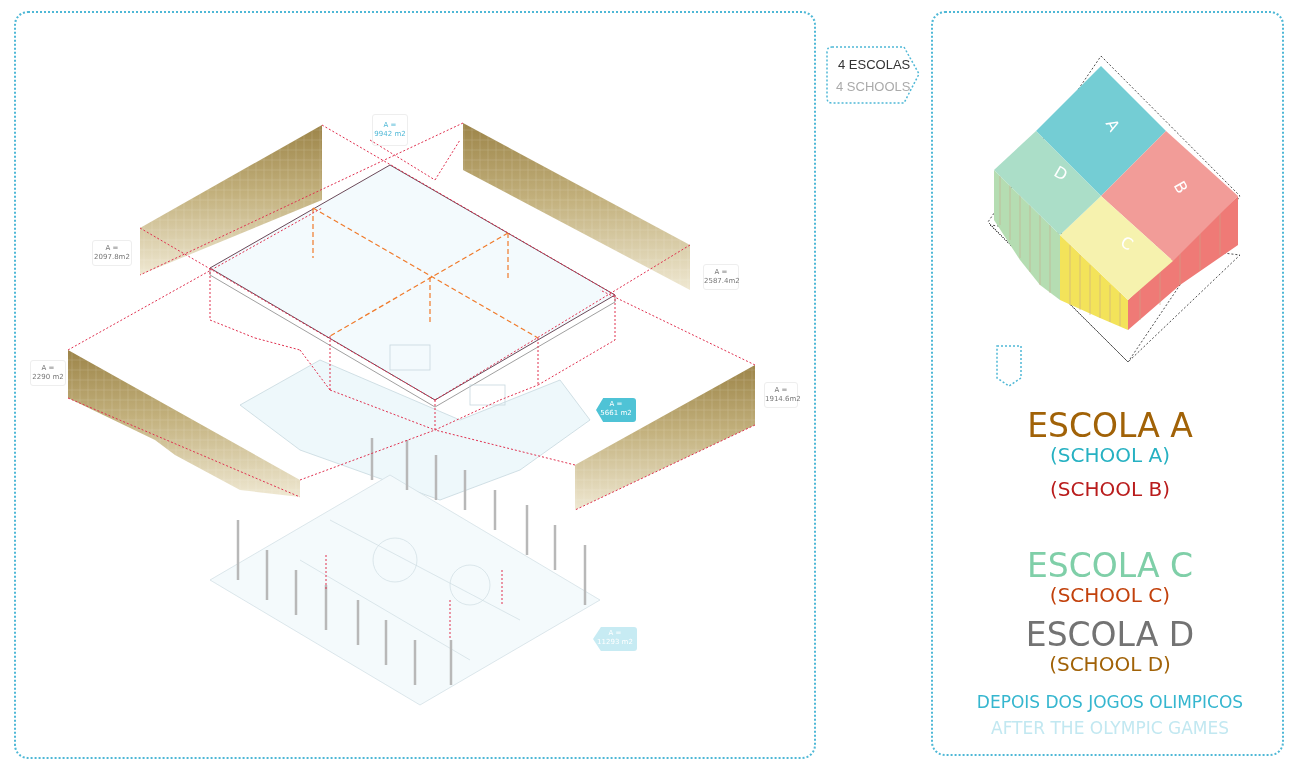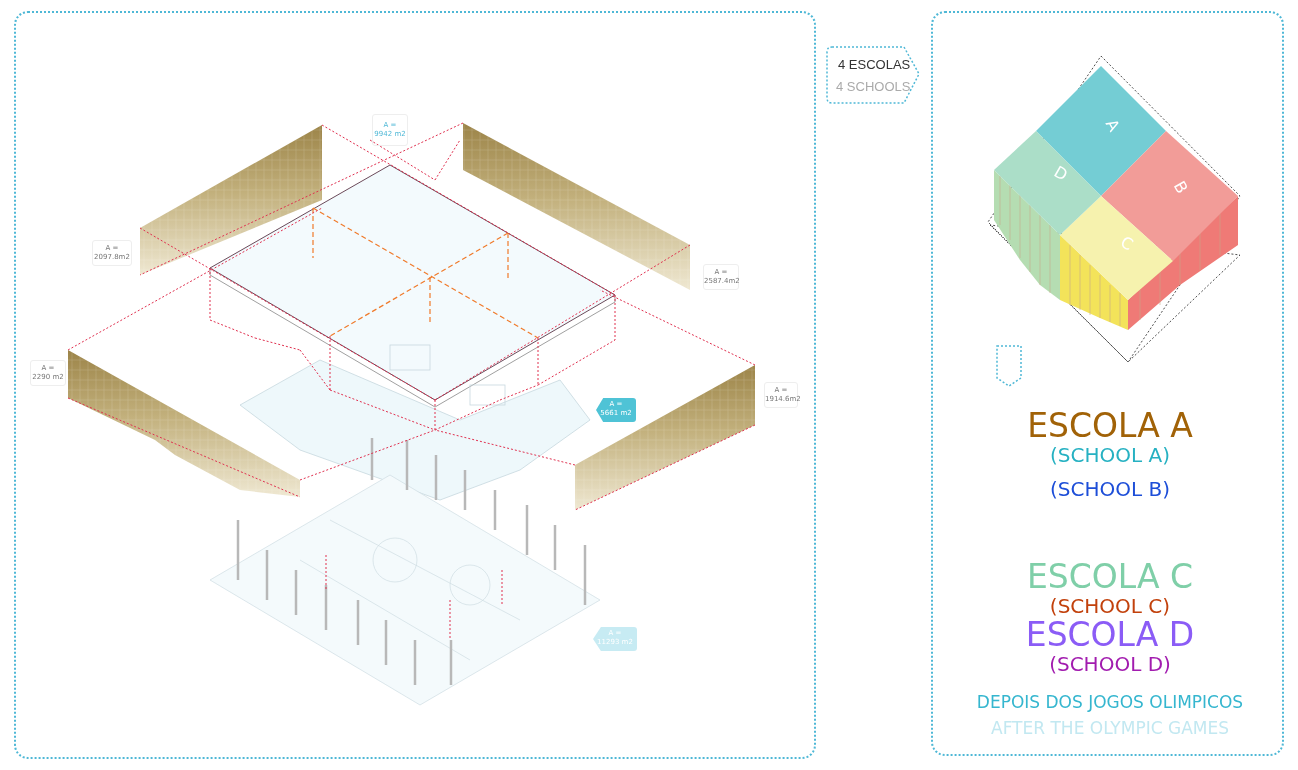--- a/index.html
+++ b/index.html
@@ -211,25 +211,25 @@
   </g>
 
   <path d="M997,346 L1021,346 L1021,378 L1009,386 L997,378 Z" fill="none" stroke="#4fb8d6" stroke-width="1.5" stroke-dasharray="2,2"></path>
 </svg>
 
 <div class="legend" style="top:408px;">
   <span class="main" style="color:#a16207">ESCOLA A</span>
   <span class="sub" style="color:#26b1c2">(SCHOOL A)</span>
 </div>
 <div class="legend" style="top:478px;">
-  <span class="sub" style="color:#1d4ed8">(SCHOOL B)</span>
-</div>
-<div class="legend" style="top:548px;margin-top:11px;">
+  <span class="sub" style="color:#b91c1c">(SCHOOL B)</span>
+</div>
+<div class="legend" style="top:548px;">
   <span class="main" style="color:#7fcfa8">ESCOLA C</span>
   <span class="sub" style="color:#c2410c">(SCHOOL C)</span>
 </div>
 <div class="legend" style="top:617px;">
-  <span class="main" style="color:#8b5cf6">ESCOLA D</span>
-  <span class="sub" style="color:#a21caf">(SCHOOL D)</span>
+  <span class="main" style="color:#737373">ESCOLA D</span>
+  <span class="sub" style="color:#a16207">(SCHOOL D)</span>
 </div>
 
 <div class="footer" style="top:690px;color:#35b6cf;">DEPOIS DOS JOGOS OLIMPICOS</div>
 <div class="footer" style="top:716px;color:#c2e8f1;">AFTER THE OLYMPIC GAMES</div>
 
 </body></html>

